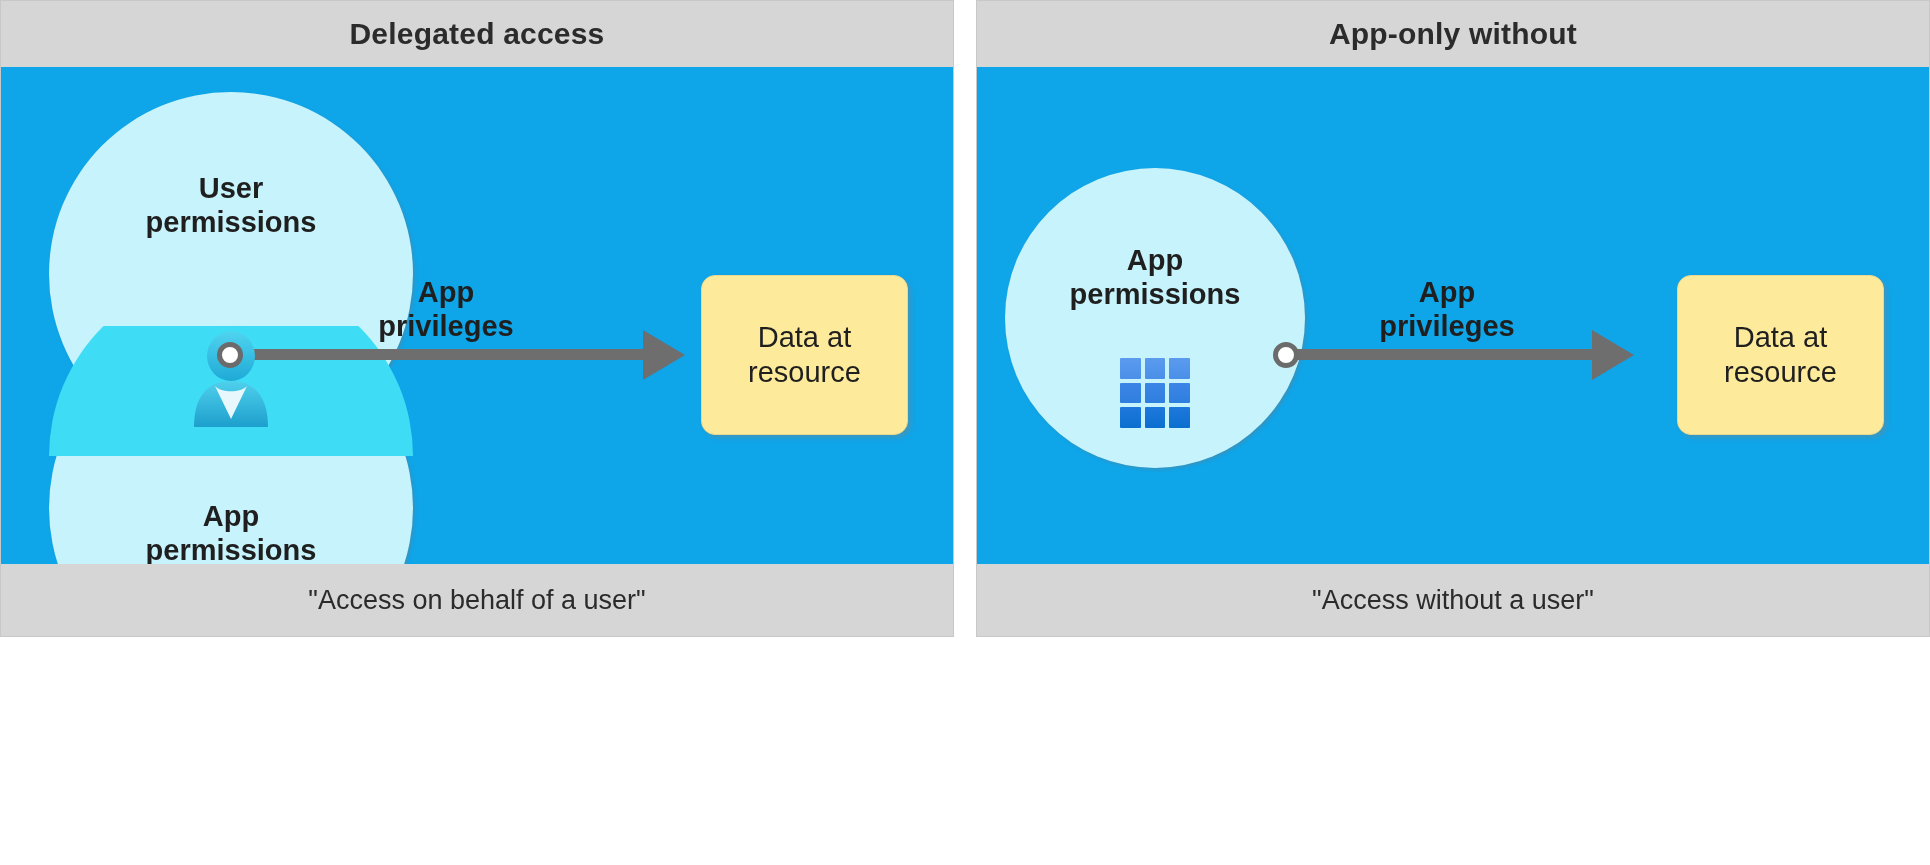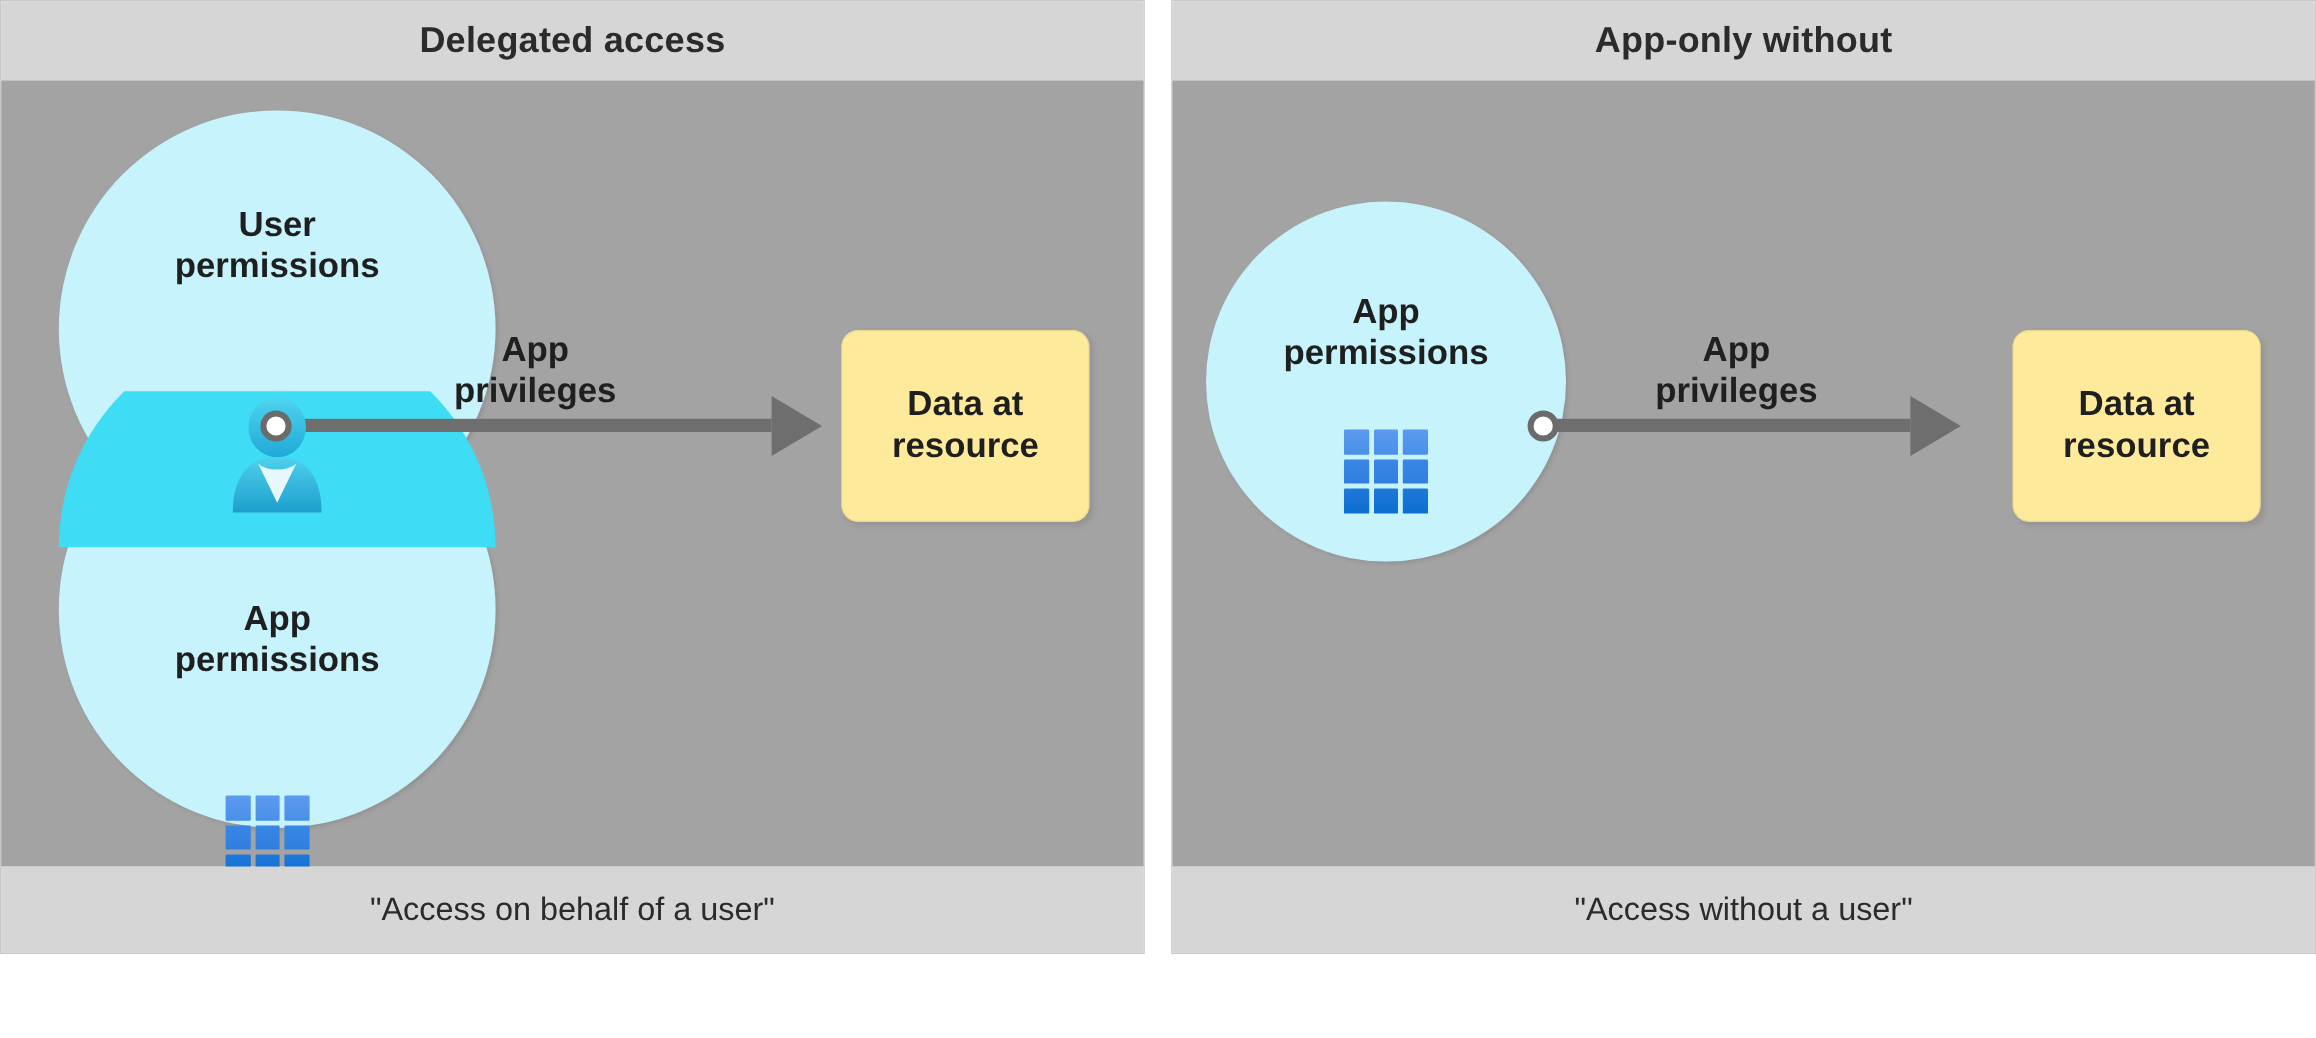--- a/index.html
+++ b/index.html
@@ -9,21 +9,21 @@
   }
   body {
     width: 1930px;
     height: 865px;
     font-family: "Liberation Sans", sans-serif;
     overflow: hidden;
   }
   .diagram {
     position: relative;
     width: 1930px;
-    height: 795px;
+    height: 637px;
     display: flex;
     gap: 22px;
     box-sizing: border-box;
   }
   .panel {
     position: relative;
     flex: 1 1 0;
     display: flex;
     flex-direction: column;
     background: #fbfbfb;
@@ -37,21 +37,21 @@
     align-items: center;
     justify-content: center;
     font-size: 30px;
     font-weight: bold;
     color: #2b2b2b;
     letter-spacing: 0.2px;
   }
   .panel-body {
     position: relative;
     flex: 1 1 auto;
-    background: #a3a3a3;
+    background: #0ea5e9;
     overflow: hidden;
   }
   .panel-footer {
     flex: 0 0 72px;
     background: #d6d6d6;
     display: flex;
     align-items: center;
     justify-content: center;
     font-size: 27px;
     font-weight: normal;
@@ -127,21 +127,21 @@
     position: absolute;
     background: #fdeb9b;
     border-radius: 14px;
     border: 1px solid #e8d98f;
     box-shadow: 3px 3px 4px rgba(130,130,130,0.4);
     display: flex;
     align-items: center;
     justify-content: center;
     text-align: center;
     font-size: 29px;
-    font-weight: bold;
+    font-weight: normal;
     color: #1f1f1f;
     line-height: 1.2;
     white-space: pre-line;
     box-sizing: border-box;
     z-index: 5;
   }
 
   
   .icon-wrap {
     position: absolute;

